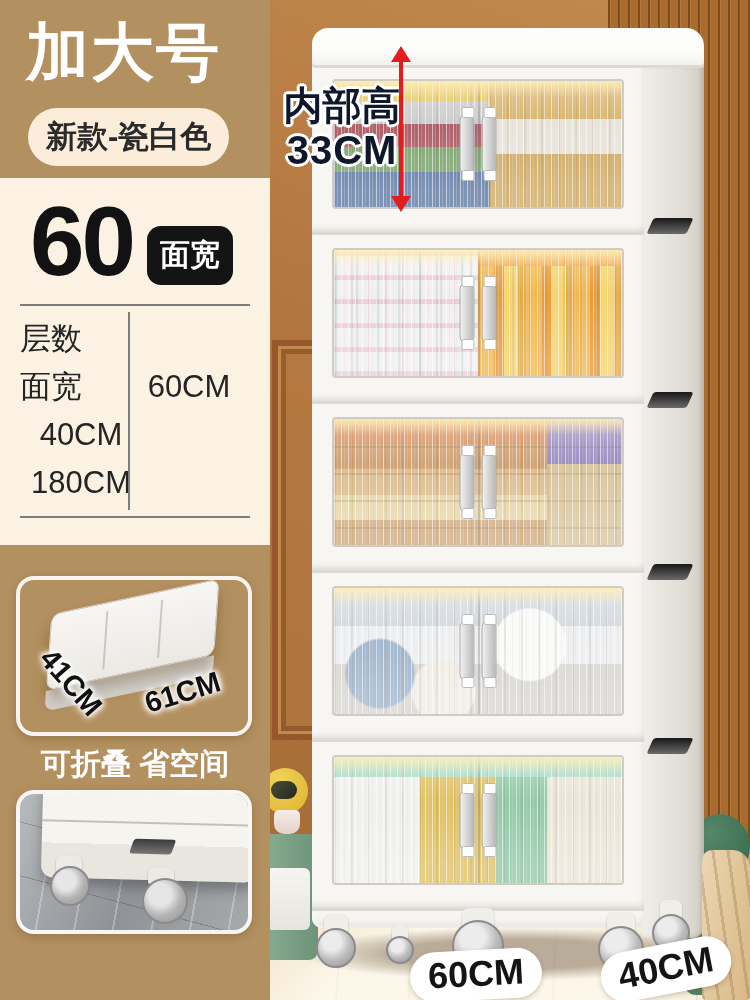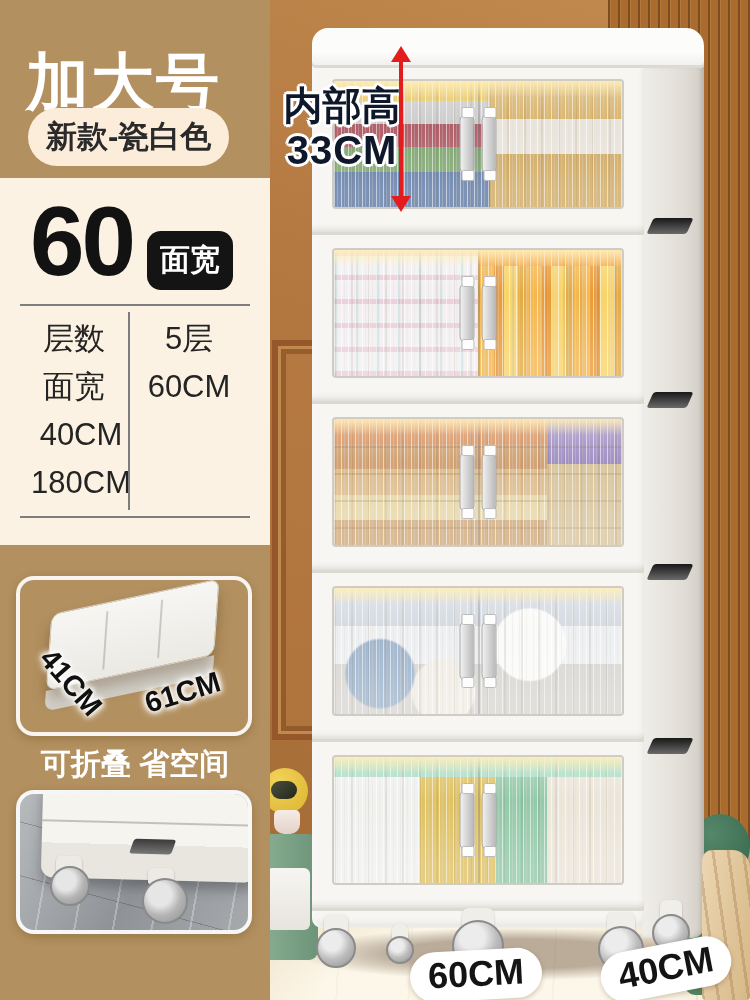--- a/index.html
+++ b/index.html
@@ -24,33 +24,33 @@
             radial-gradient(ellipse at 45% 110%, rgba(255,252,242,.75) 0 45%, rgba(255,252,242,0) 70%),
             repeating-linear-gradient(93deg, rgba(150,105,55,.18) 0 2px, transparent 2px 72px),
             linear-gradient(180deg,#ecdbbe,#f4e9d2); }
   .cab-shadow { position:absolute; left:300px; top:928px; width:430px; height:52px;
           background:radial-gradient(ellipse at center, rgba(80,52,25,.38) 0 40%, rgba(80,52,25,0) 72%); z-index:2; }
 
   
   .sidebar { position:absolute; left:0; top:0; width:270px; height:1000px;
           background:#b3905f; z-index:10; }
   .size-badge { position:absolute; left:26px; top:10px; font-size:63px; font-weight:800;
-          color:#ffffff; letter-spacing:2px;margin-top:30px; }
+          color:#ffffff; letter-spacing:2px; }
   .variant-pill { position:absolute; left:28px; top:108px; background:#fcecda;
           border-radius:30px; padding:8px 18px; font-size:31px; font-weight:700; color:#2a2a2a; }
   .spec-panel { position:absolute; left:0; top:178px; width:270px; height:367px; background:#fcf2e3; }
-  .width-row { position:absolute; left:30px; top:14px; display:flex; align-items:flex-end; }
+  .width-row { position:absolute; left:30px; top:14px; display:flex; align-items:flex-start; }
   .width-number { font-size:98px; font-weight:800; color:#121212; letter-spacing:-3px; line-height:1; }
   .width-unit-badge { margin-left:14px; margin-top:34px; background:#141414; color:#fff;
           font-size:30px; font-weight:700; border-radius:14px; padding:9px 13px; }
   .spec-table { position:absolute; left:20px; top:126px; width:230px; height:214px;
           border-top:2px solid #7d7d7d; border-bottom:2px solid #7d7d7d; padding-top:9px; }
   .spec-table .vdiv { position:absolute; left:108px; top:6px; bottom:6px; width:2px; background:#7d7d7d; }
   .spec-row { display:flex; height:48px; align-items:center; }
-  .spec-label { width:108px; text-align:center; font-size:31px; color:#242424; }
+  .spec-label { width:108px; font-size:31px; color:#242424; }
   .spec-value { width:122px; text-align:center; font-size:31px; color:#242424; }
 
   .card { position:absolute; left:16px; width:236px; border-radius:18px;
           border:4px solid rgba(255,255,255,.9); overflow:hidden;
           box-shadow:0 3px 8px rgba(80,50,10,.25); }
   .card-fold { top:576px; height:160px;
           background:
             repeating-linear-gradient(-45deg, rgba(140,95,40,.28) 0 2px, transparent 2px 30px),
             repeating-linear-gradient(45deg, #e3c econ184 0, #ddb97c 0 30px, #cda261 30px 60px, #e8cf97 60px 90px); }
   .folded-wrap { position:absolute; left:26px; top:18px; transform:rotate(-12deg) skewX(-16deg); }
@@ -328,21 +328,20 @@
 
   <div class="spec-panel">
     <div class="width-row">
       <div class="width-number">60</div>
       <div class="width-unit-badge">面宽</div>
     </div>
     <div class="spec-table">
       <div class="vdiv"></div>
       <div class="spec-row">
         <div class="spec-label">层数</div>
-        <div class="spec-value">5层</div>
       </div>
       <div class="spec-row">
         <div class="spec-label">面宽</div>
         <div class="spec-value">60CM</div>
       </div>
       <div class="spec-row">
         <div class="spec-value">40CM</div>
       </div>
       <div class="spec-row">
         <div class="spec-value">180CM</div>

